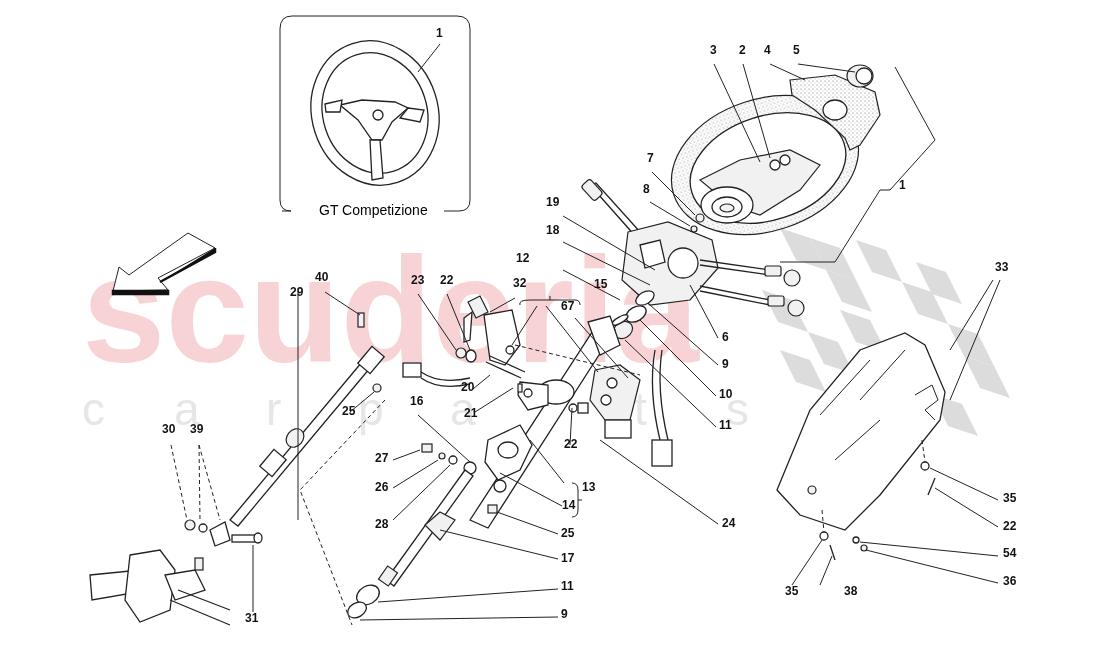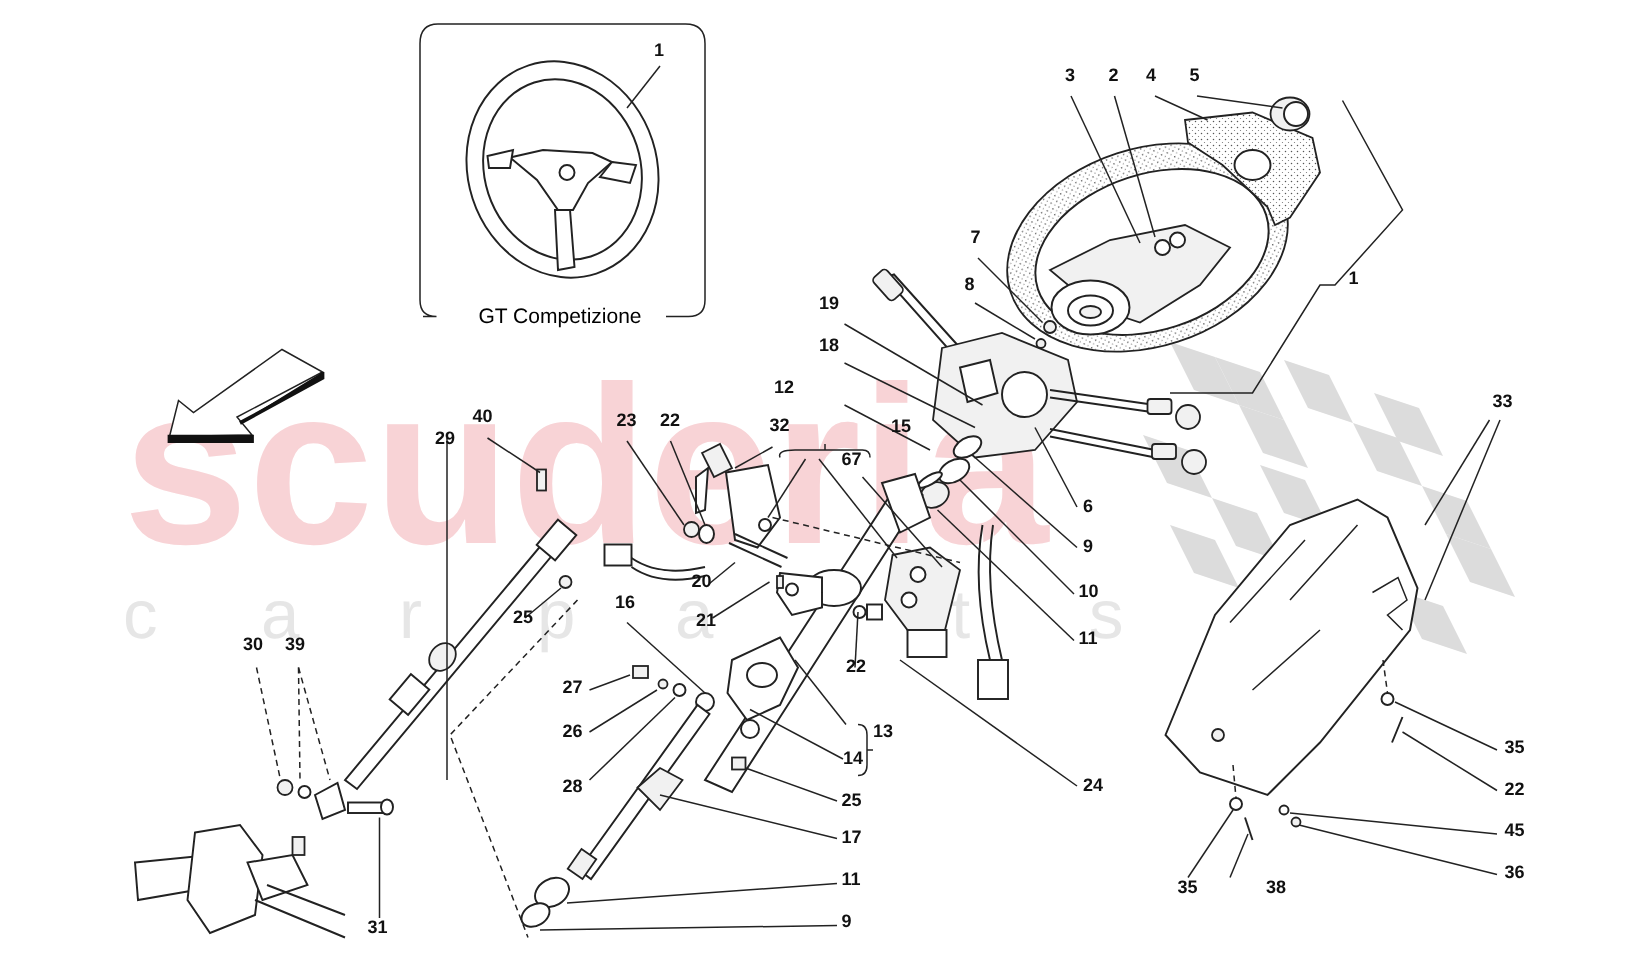--- a/index.html
+++ b/index.html
@@ -300,17 +300,17 @@
     <div class="label" style="left: 375px; top: 518px;">28</div>
     <div class="label" style="left: 561px; top: 552px;">17</div>
     <div class="label" style="left: 561px; top: 580px;">11</div>
     <div class="label" style="left: 561px; top: 608px;">9</div>
     <div class="label" style="left: 162px; top: 423px;">30</div>
     <div class="label" style="left: 190px; top: 423px;">39</div>
     <div class="label" style="left: 245px; top: 612px;">31</div>
     <div class="label" style="left: 995px; top: 261px;">33</div>
     <div class="label" style="left: 1003px; top: 492px;">35</div>
     <div class="label" style="left: 1003px; top: 520px;">22</div>
-    <div class="label" style="left: 1003px; top: 547px;">45</div>
+    <div class="label" style="left: 1003px; top: 547px;">54</div>
     <div class="label" style="left: 1003px; top: 575px;">36</div>
     <div class="label" style="left: 785px; top: 585px;">35</div>
     <div class="label" style="left: 813px; top: 585px; margin-left: 31px;">38</div>
   </div>
 
 </body></html>

